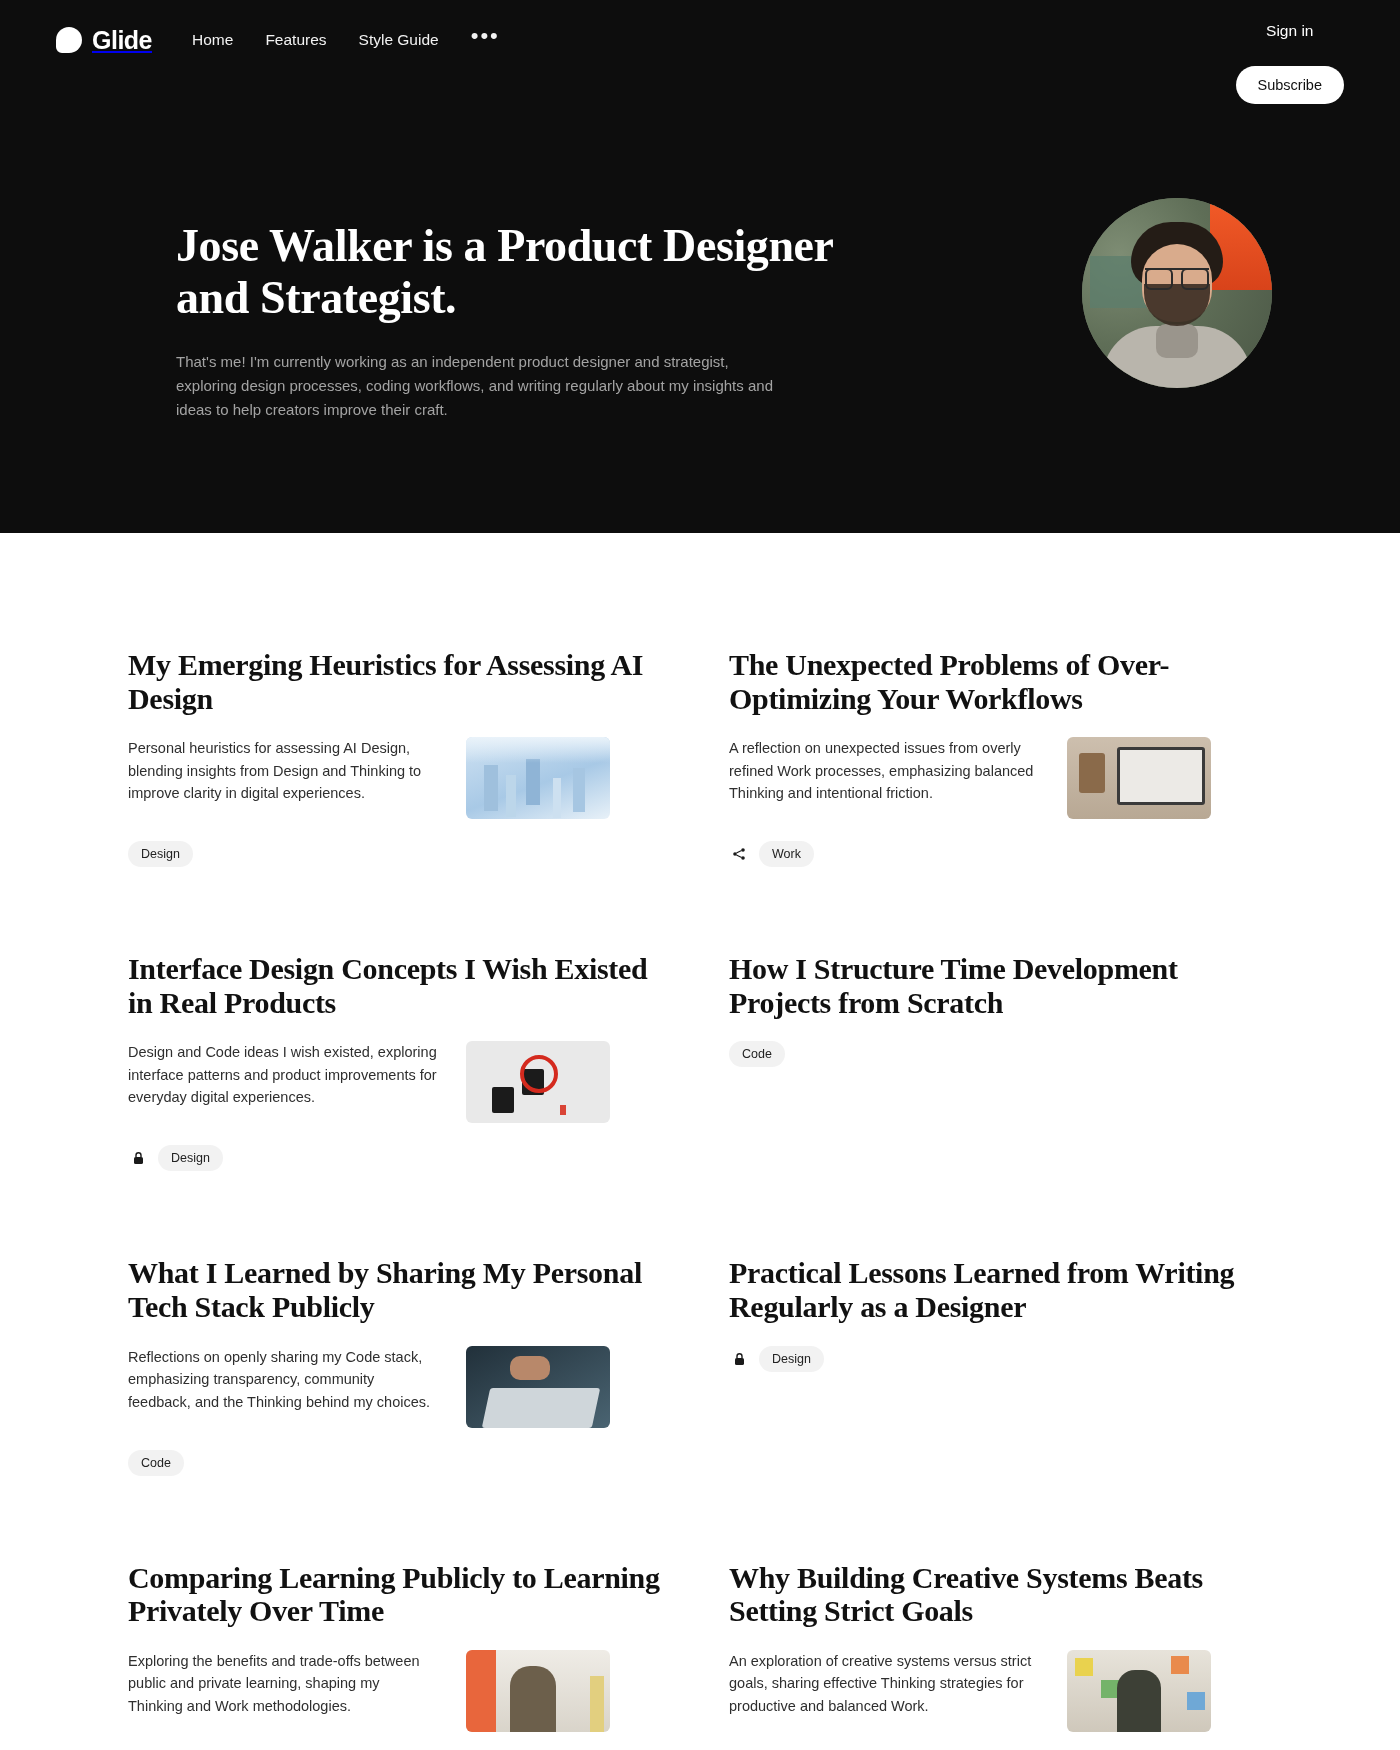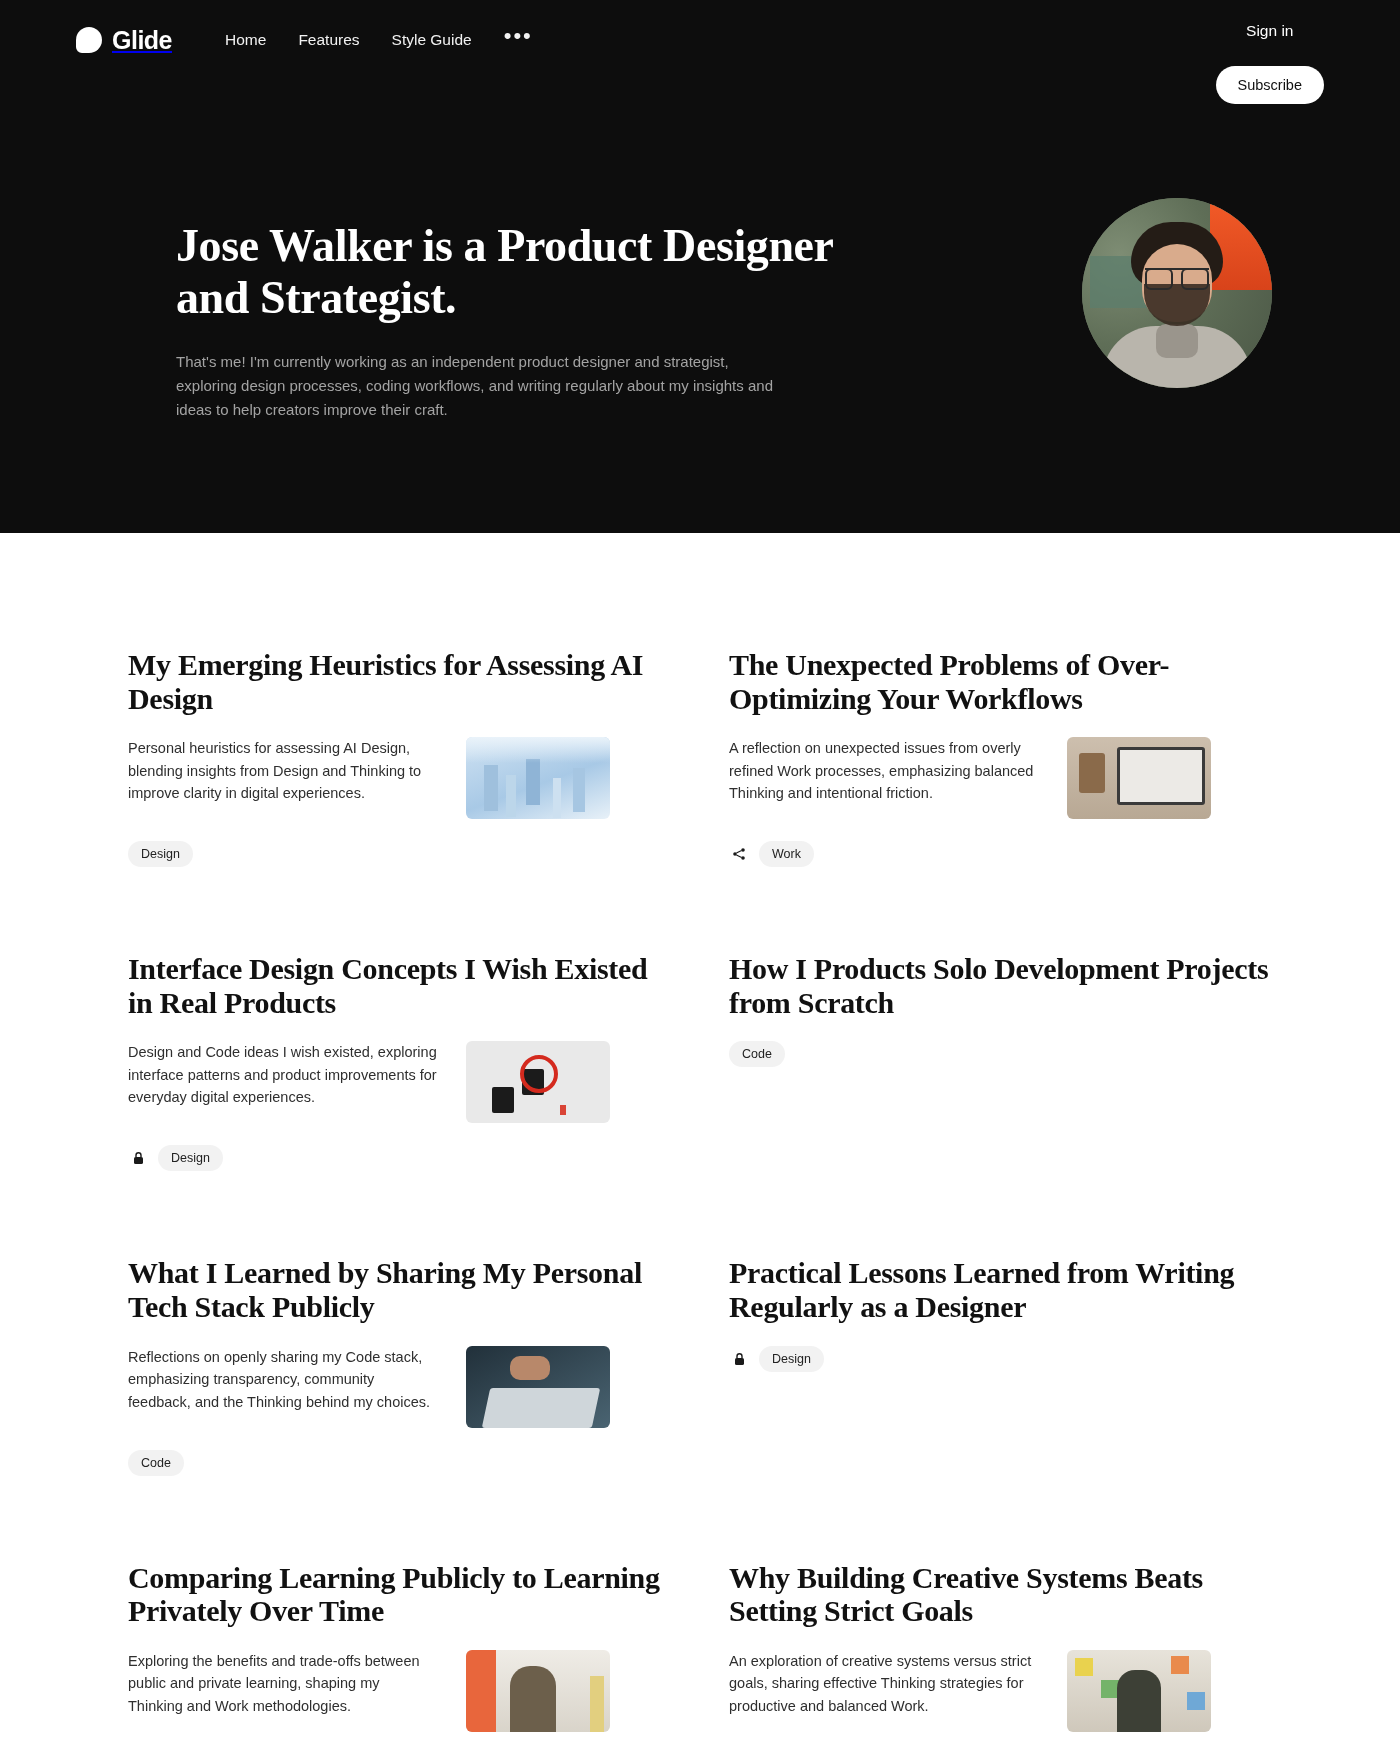--- a/index.html
+++ b/index.html
@@ -16,21 +16,21 @@
     background: #0d0d0d;
     color: #ffffff;
     padding: 0;
     position: relative;
     height: 533px;
   }
   .nav {
     display: flex;
     align-items: center;
     height: 80px;
-    padding: 0 76px;
+    padding: 0 56px;
     gap: 0;
   }
   .brand {
     display: flex;
     align-items: center;
     gap: 10px;
     margin-right: 40px;
   }
   .brand-mark {
     width: 26px; height: 26px;
@@ -41,21 +41,20 @@
   .brand-name {
     font-size: 25px;
     font-weight: 700;
     letter-spacing: -0.5px;
     color: #ffffff;
   }
   .nav-links {
     display: flex;
     align-items: center;
     gap: 32px;
-    margin-left: 13px;
   }
   .nav-link {
     font-size: 15.5px;
     color: #f2f2f2;
     text-decoration: none;
     cursor: pointer;
   }
   .nav-more {
     font-size: 22px;
     color: #f2f2f2;
@@ -421,21 +420,21 @@
         <svg width="13" height="14" viewBox="0 0 13 14" fill="none">
           <rect x="2" y="6" width="9" height="7" rx="1.6" fill="#1a1a1a"></rect>
           <path d="M4 6V4.3A2.5 2.5 0 0 1 9 4.3V6" stroke="#1a1a1a" stroke-width="1.4" fill="none"></path>
         </svg>
       </span>
       <span class="tag">Design</span>
     </div>
   </article>
 
   <article class="post">
-    <h2 class="post-title">How I Products Solo Development Projects from Scratch</h2>
+    <h2 class="post-title">How I Structure Time Development Projects from Scratch</h2>
     <div class="meta">
       <span class="tag">Code</span>
     </div>
   </article>
 
   <article class="post">
     <h2 class="post-title">What I Learned by Sharing My Personal Tech Stack Publicly</h2>
     <div class="post-row">
       <p class="post-excerpt">Reflections on openly sharing my Code stack, emphasizing transparency, community feedback, and the Thinking behind my choices.</p>
       <div class="thumb t5"></div>

